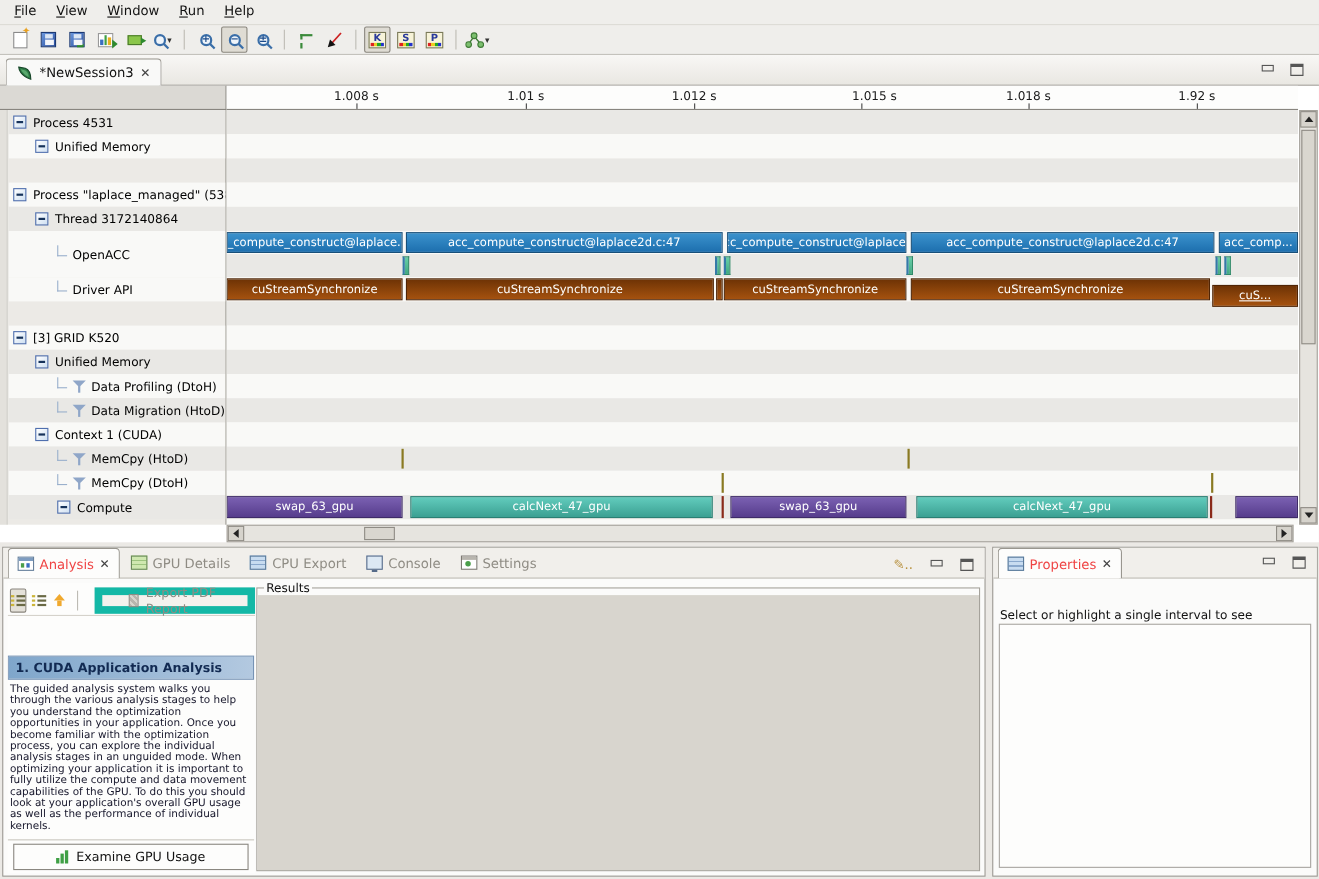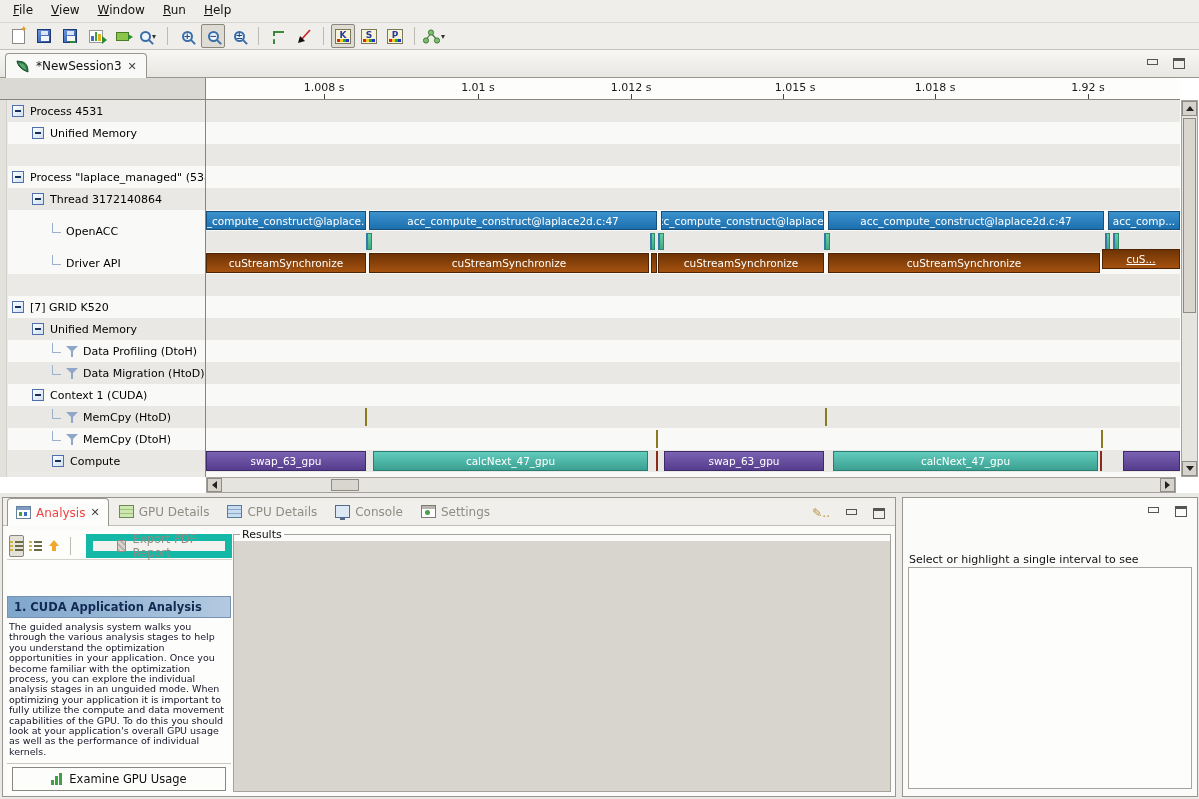--- a/index.html
+++ b/index.html
@@ -273,21 +273,21 @@
         <div class="trow stripe-b" style="top: 110px; height: 42px; padding-left: 44px;">
           <span class="elbow"></span>
           <span>OpenACC</span>
         </div>
         <div class="trow stripe-b" style="top: 152px; height: 22px; padding-left: 44px;">
           <span class="elbow"></span>
           <span>Driver API</span>
         </div>
         <div class="trow stripe-b" style="top: 196px; height: 22px; padding-left: 4px;">
           <span class="expander"></span>
-          <span>[7] GRID K520</span>
+          <span>[3] GRID K520</span>
         </div>
         <div class="trow stripe-a" style="top: 218px; height: 22px; padding-left: 24px;">
           <span class="expander"></span>
           <span>Unified Memory</span>
         </div>
         <div class="trow stripe-b" style="top: 240px; height: 22px; padding-left: 44px;">
           <span class="elbow"></span>
           <span class="funnel"></span>
           <span>Data Profiling (DtoH)</span>
         </div>
@@ -360,21 +360,21 @@
         <div class="bar brown" style="left: 163px; width: 280px; top: 153px; height: 20px;">
           <span>cuStreamSynchronize</span>
         </div>
         <div class="bar brown" style="left: 445px; width: 5px; top: 153px; height: 20px;"></div>
         <div class="bar brown" style="left: 452px; width: 166px; top: 153px; height: 20px;">
           <span>cuStreamSynchronize</span>
         </div>
         <div class="bar brown" style="left: 622px; width: 272px; top: 153px; height: 20px;">
           <span>cuStreamSynchronize</span>
         </div>
-        <div class="bar brown" style="left: 896px; width: 78px; top: 149px; height: 20px; text-decoration: underline;">
+        <div class="bar brown" style="left: 896px; width: 78px; top: 159px; height: 20px; text-decoration: underline;">
           <span>cuS...</span>
         </div>
         <div class="olive-tick" style="left: 159px; width: 2px; top: 308px; height: 18px;"></div>
         <div class="olive-tick" style="left: 619px; width: 2px; top: 308px; height: 18px;"></div>
         <div class="olive-tick" style="left: 450px; width: 2px; top: 330px; height: 18px;"></div>
         <div class="olive-tick" style="left: 895px; width: 2px; top: 330px; height: 18px;"></div>
         <div class="bar purple" style="left: 0px; width: 160px; top: 351px; height: 20px;">
           <span>swap_63_gpu</span>
         </div>
         <div class="bar teal" style="left: 167px; width: 275px; top: 351px; height: 20px;">
@@ -416,21 +416,21 @@
           <span class="ticon an"></span>
           <span>Analysis</span>
           <span class="closex"></span>
         </div>
         <div class="ptab">
           <span class="ticon gpu"></span>
           <span>GPU Details</span>
         </div>
         <div class="ptab">
           <span class="ticon cpu"></span>
-          <span>CPU Details</span>
+          <span>CPU Export</span>
         </div>
         <div class="ptab">
           <span class="ticon con"></span>
           <span>Console</span>
         </div>
         <div class="ptab">
           <span class="ticon set"></span>
           <span>Settings</span>
         </div>
       </div>
@@ -469,20 +469,27 @@
       </div>
 
     </div>
     <fieldset class="results">
       <legend>Results</legend>
       <div class="rbody"></div>
     </fieldset>
   </div>
 
   <div class="panel ppanel">
+    <div class="ptabs">
+      <div class="ptab active">
+        <span class="ticon cpu"></span>
+        <span>Properties</span>
+        <span class="closex"></span>
+      </div>
+    </div>
     <div class="hicons">
       <span class="b-min"></span>
       <span class="b-max"></span>
     </div>
     <div class="phint">Select or highlight a single interval to see properties</div>
     <div class="pbox"></div>
   </div>
 
 </div>
 

